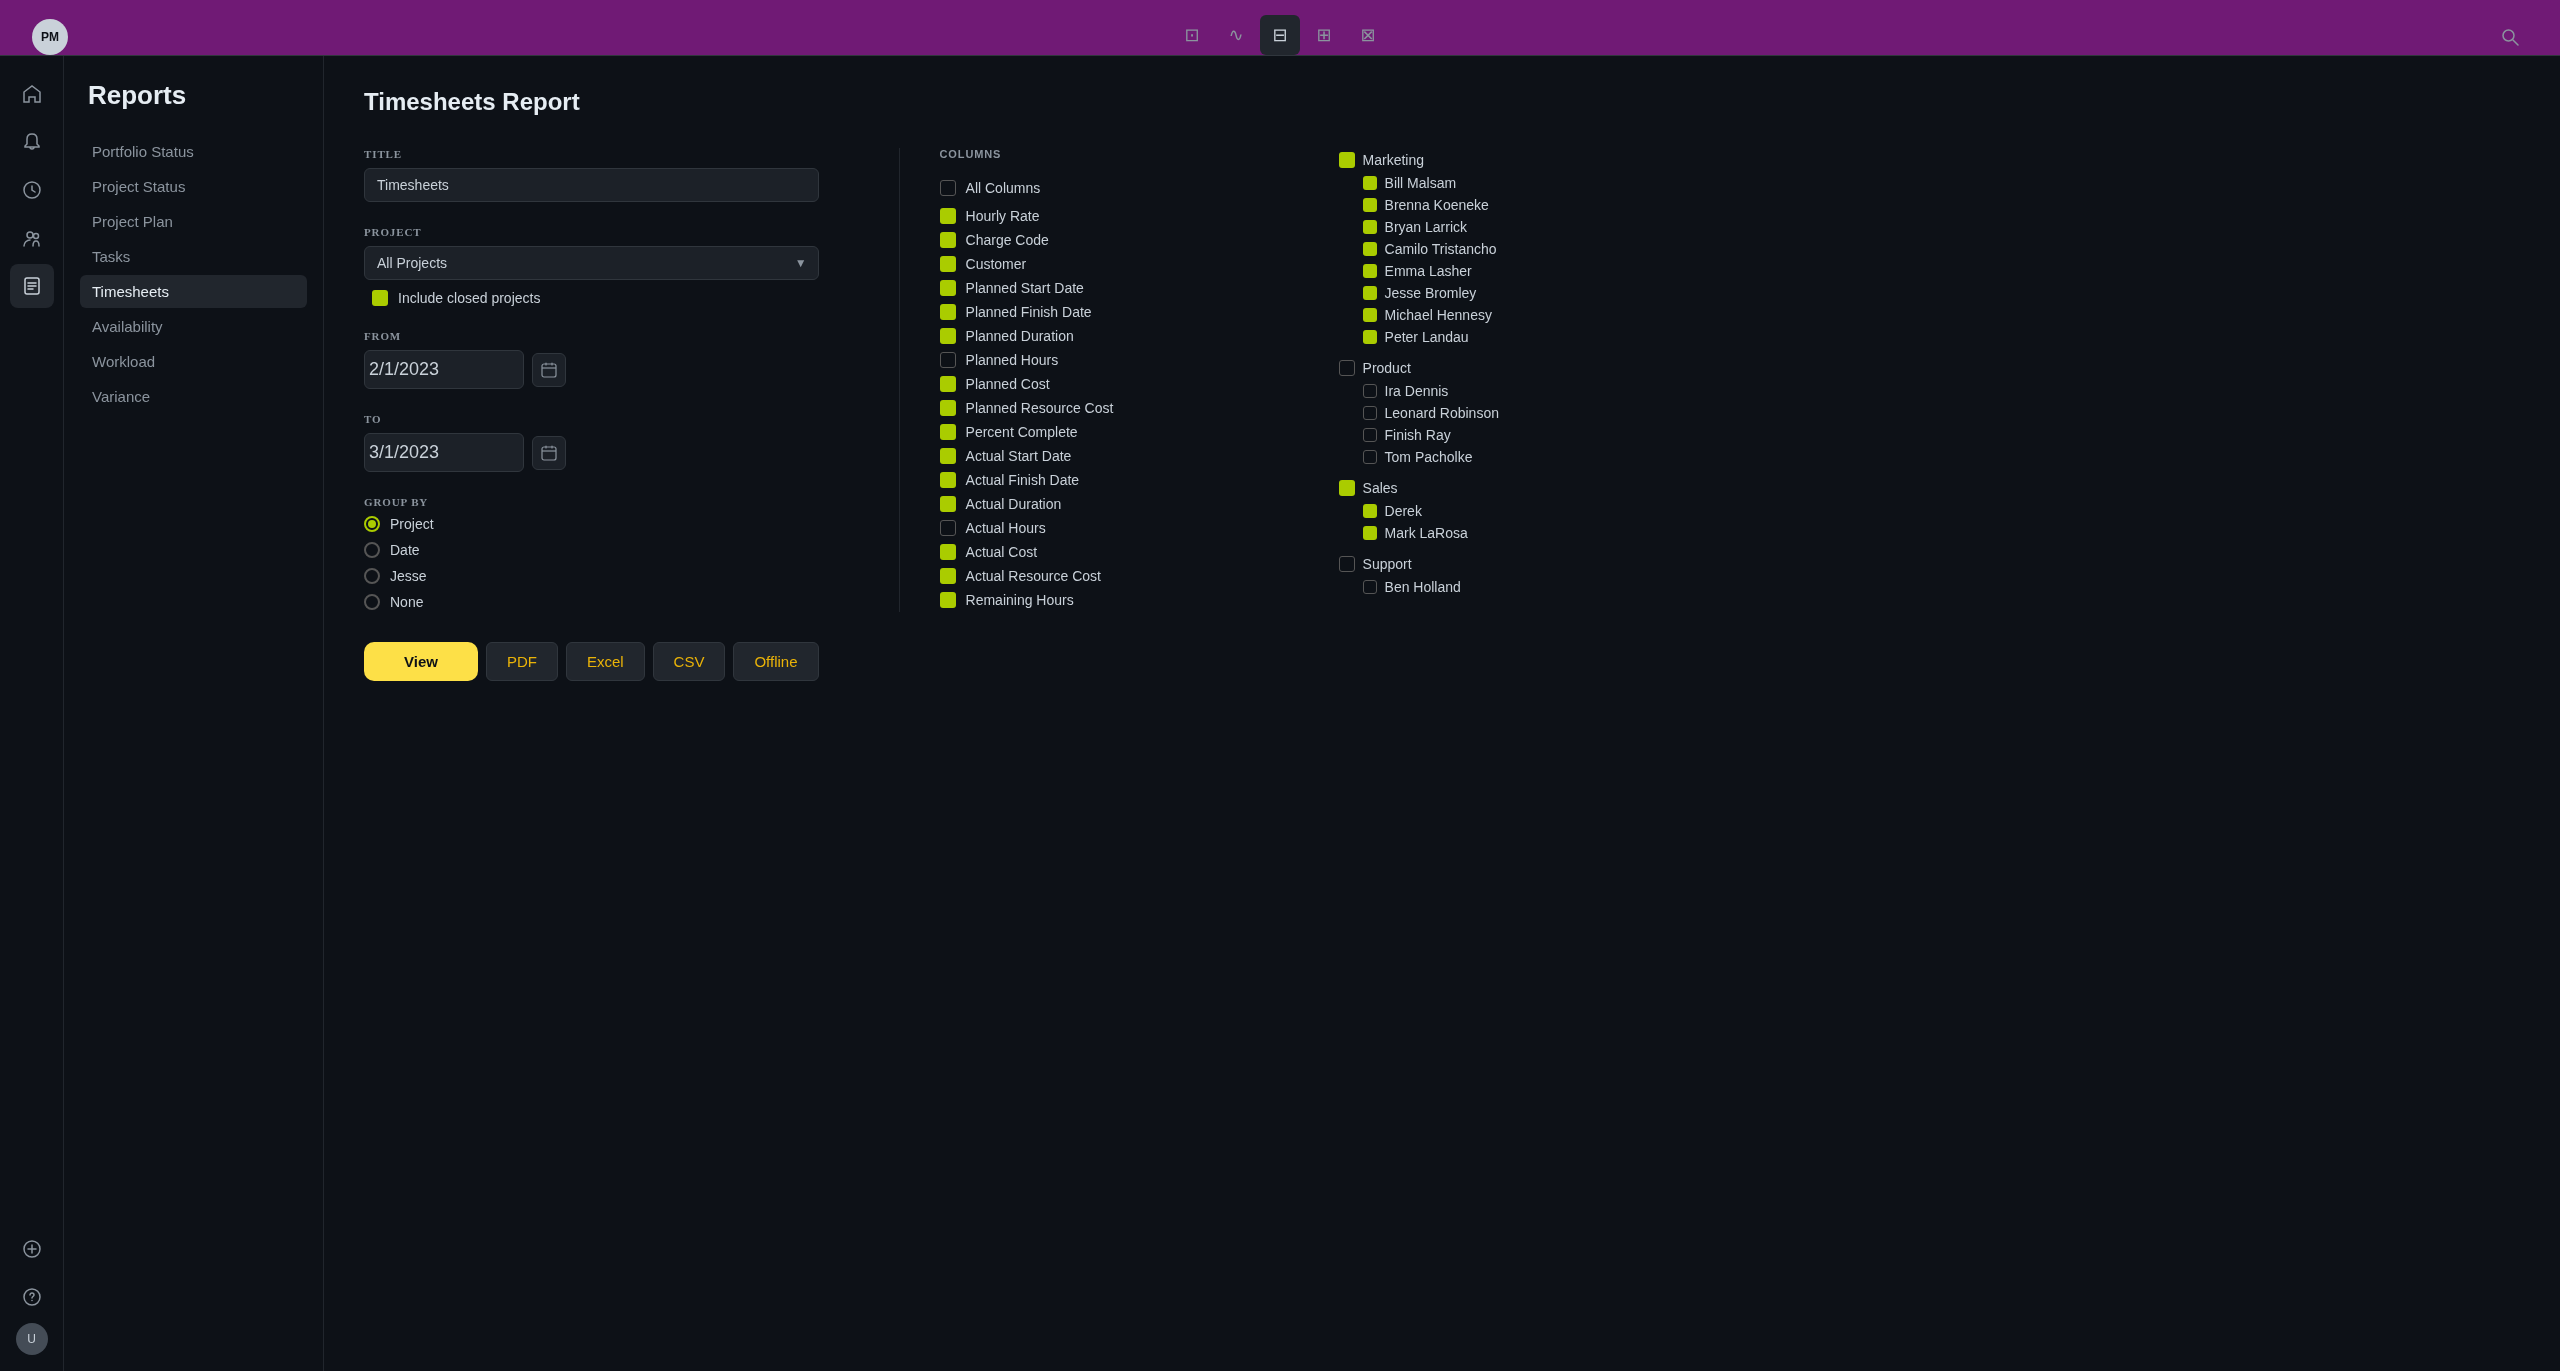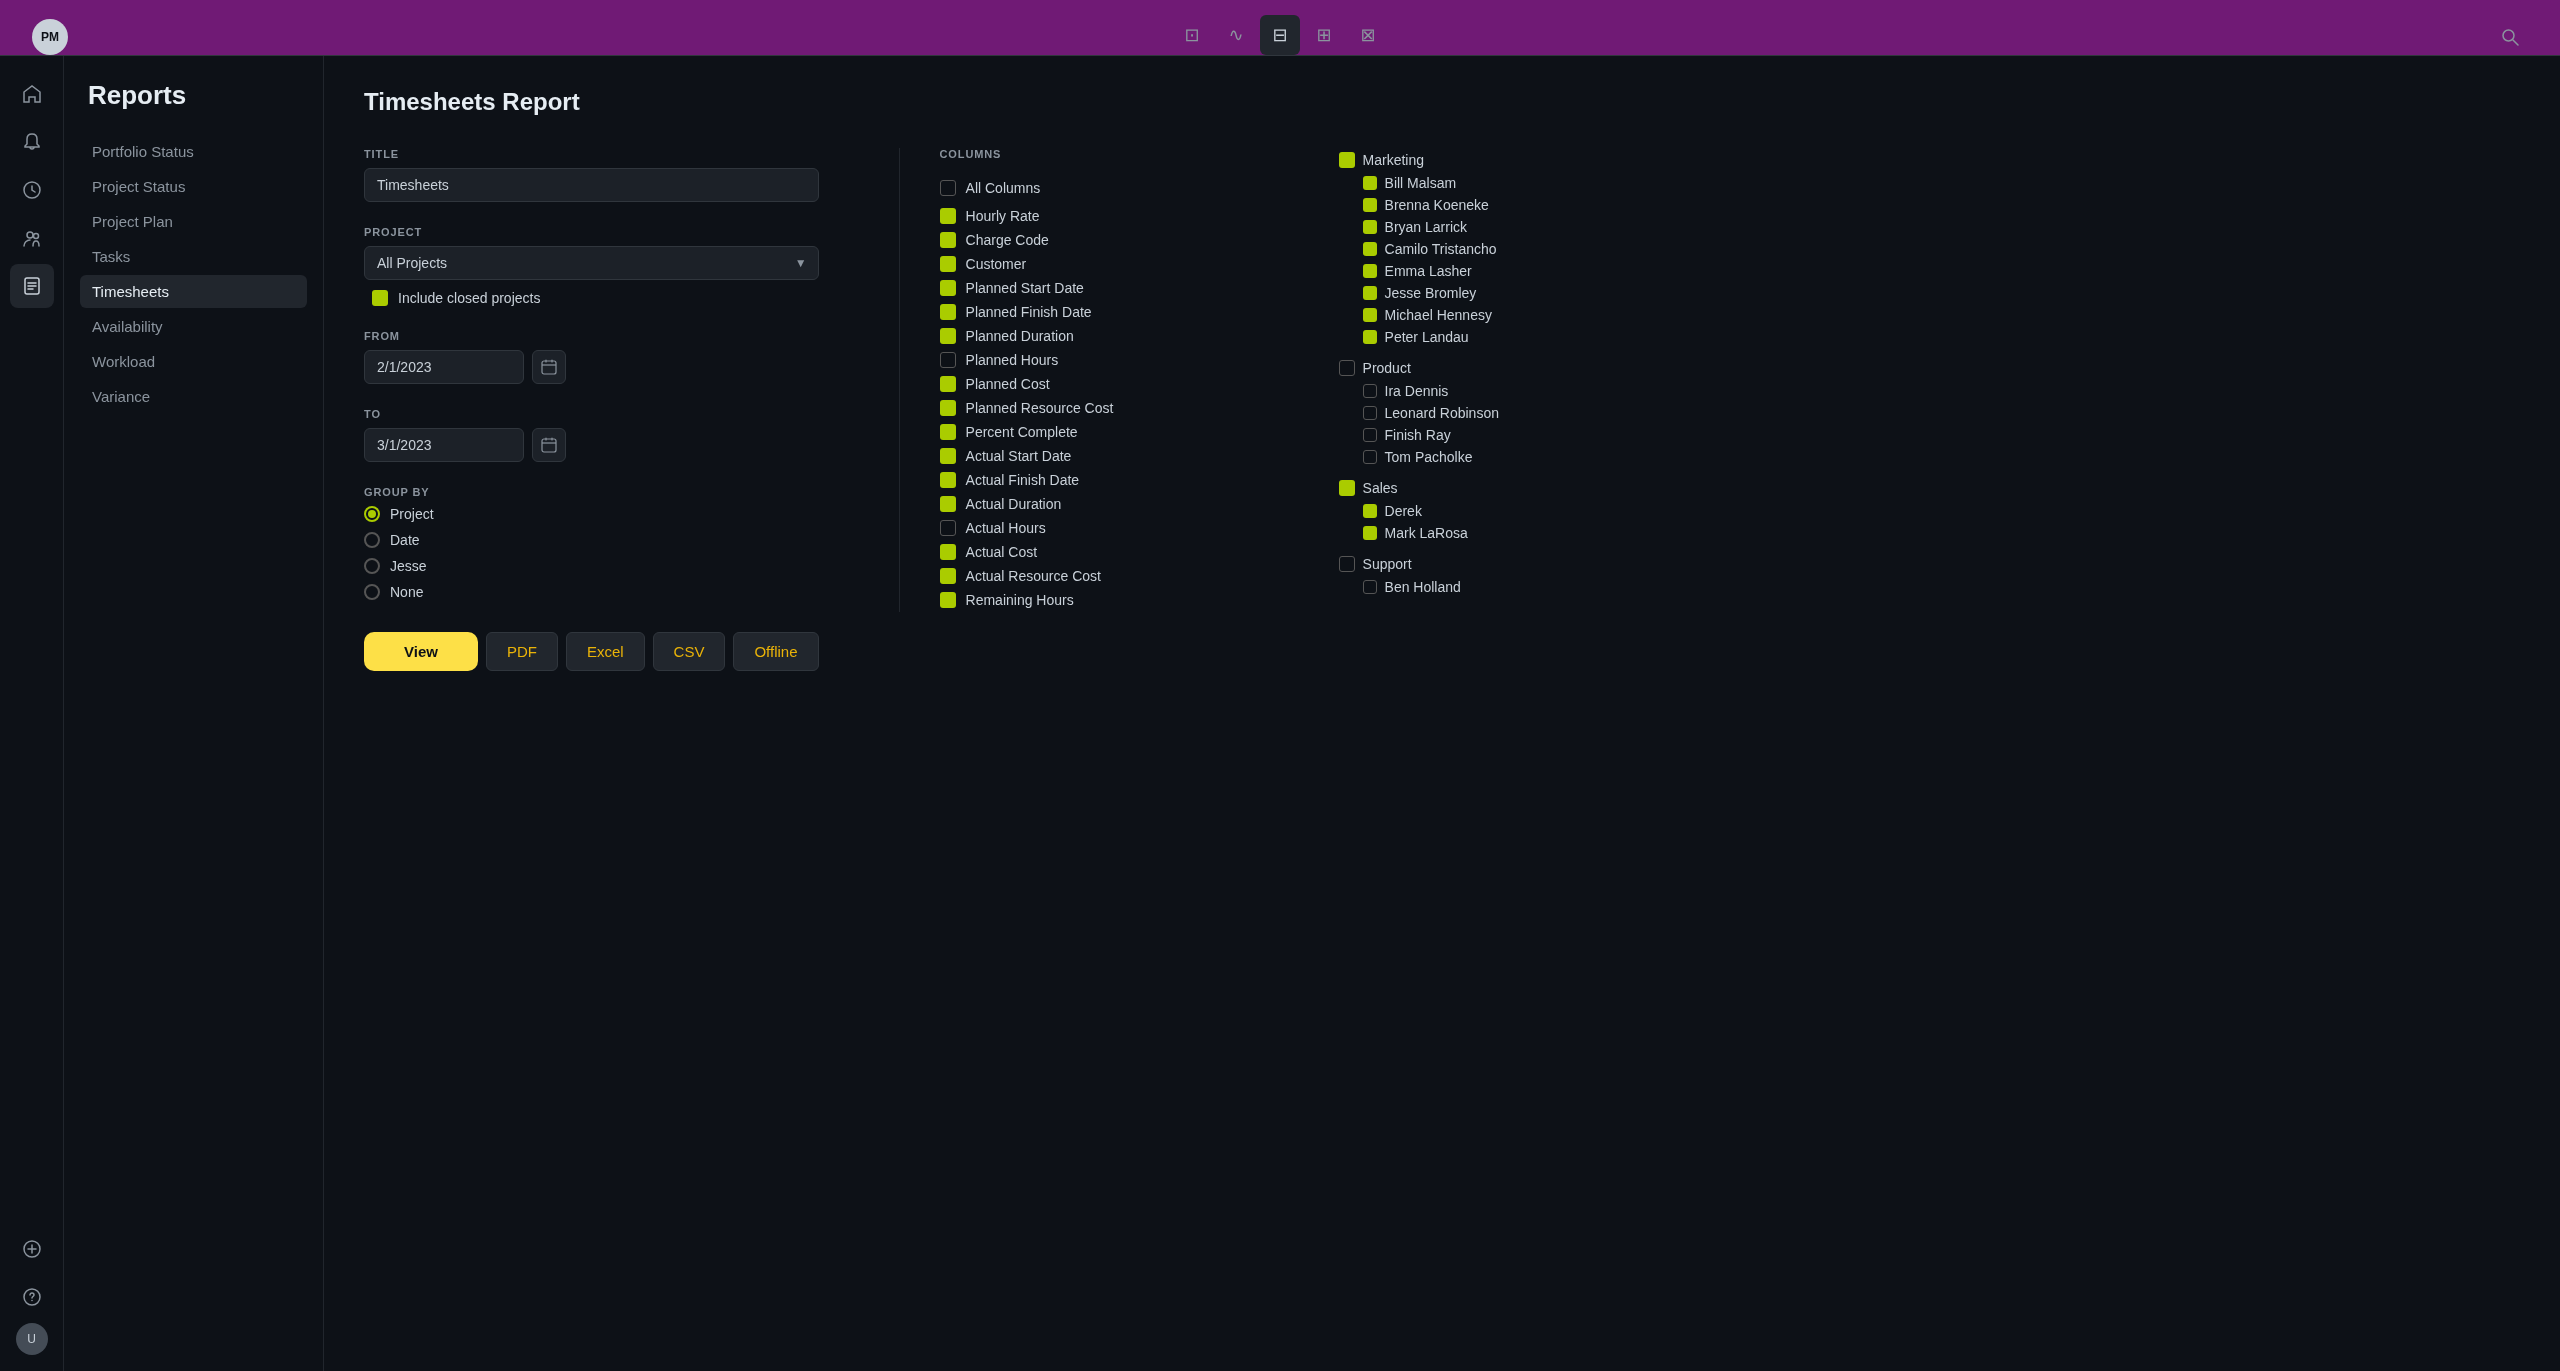--- a/index.html
+++ b/index.html
@@ -188,20 +188,21 @@
     .form-section {
       margin-bottom: 24px;
     }
     .form-label {
       font-size: 11px;
       font-weight: 600;
       color: #8b949e;
       letter-spacing: 0.08em;
       text-transform: uppercase;
       margin-bottom: 8px;
+      font-family: Liberation Serif, serif;
     }
     .form-input {
       background: #1c2128;
       border: 1px solid #30363d;
       border-radius: 6px;
       color: #c9d1d9;
       padding: 8px 12px;
       font-size: 14px;
       width: 100%;
       outline: none;
@@ -233,22 +234,22 @@
     .date-input-wrapper {
       display: flex;
       align-items: center;
       gap: 8px;
     }
     .date-input {
       background: #1c2128;
       border: 1px solid #30363d;
       border-radius: 6px;
       color: #c9d1d9;
-      padding: 8px 12px;
-      font-size: 14px;
+      padding: 8px 4px;
+      font-size: 18px;
       width: 160px;
       outline: none;
     }
     .calendar-btn {
       width: 34px;
       height: 34px;
       border-radius: 6px;
       background: #1c2128;
       border: 1px solid #30363d;
       display: flex;

